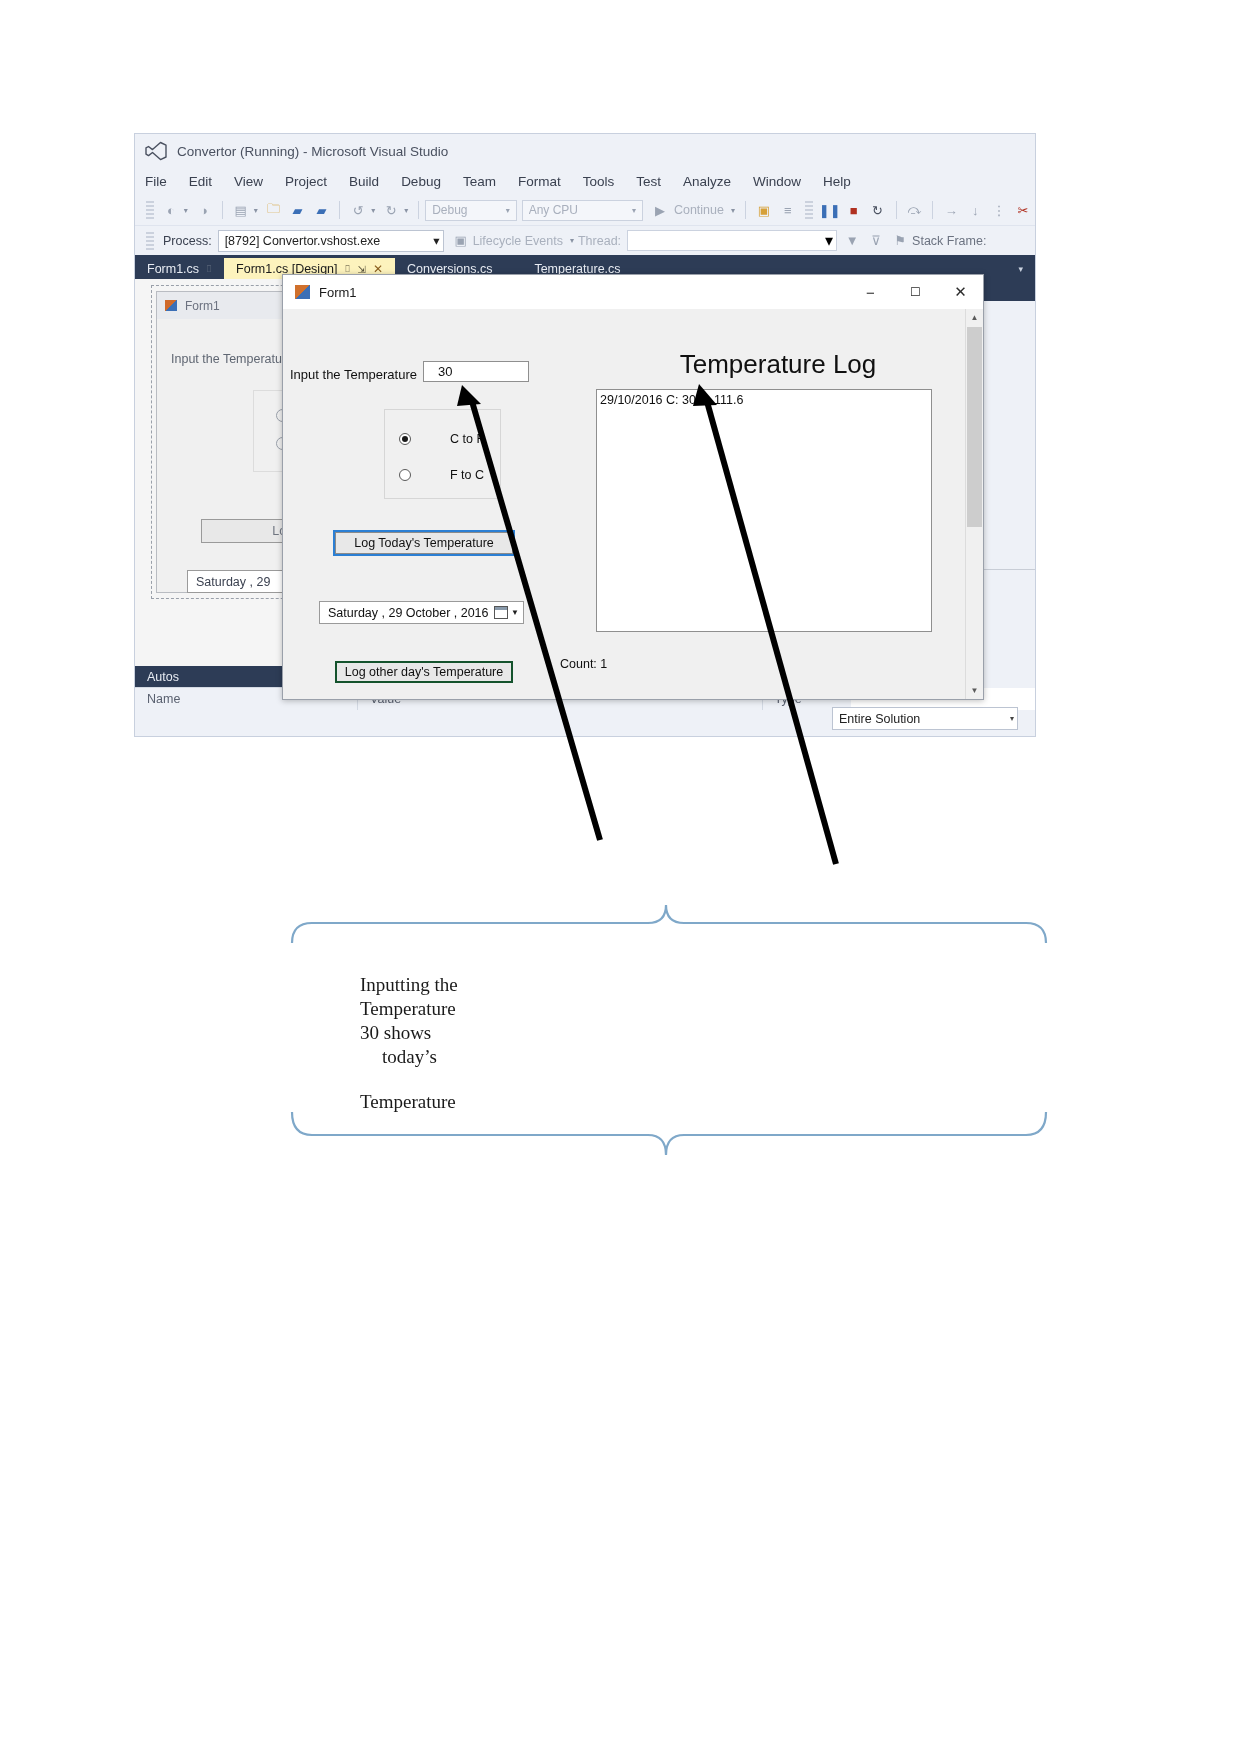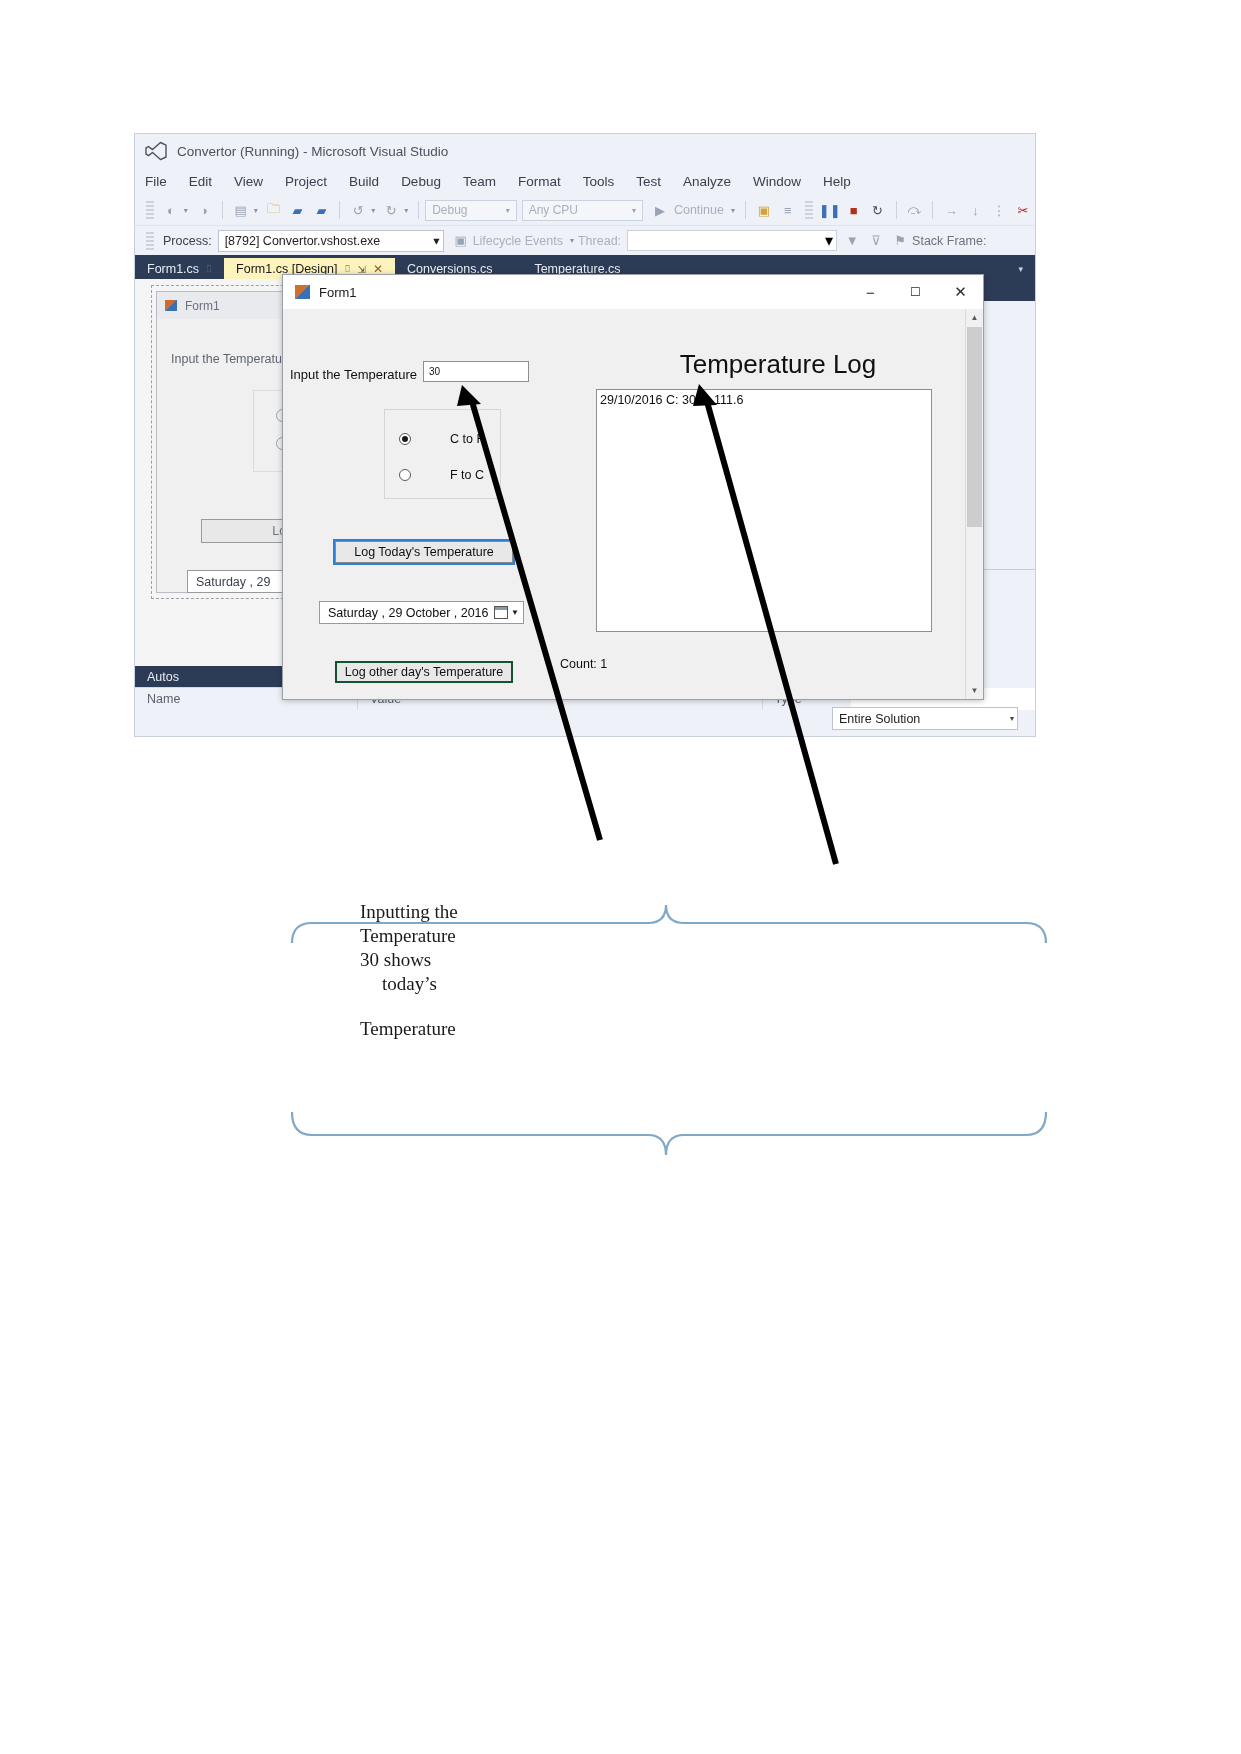--- a/index.html
+++ b/index.html
@@ -107,43 +107,43 @@
   .app-title{height:34px;background:#fff;display:flex;align-items:center;padding-left:12px;}
   .app-title-ico{width:15px;height:14px;margin-right:9px;flex:none;}
   .app-title-text{font-size:13px;color:#1a1a1a;}
   .app-ctrls{margin-left:auto;display:flex;height:100%;}
   .app-ctrl{width:45px;display:flex;align-items:center;justify-content:center;
     font-size:15px;color:#2b2b2b;}
   .app-body{position:absolute;left:0;right:0;top:34px;bottom:0;background:#f0f0f0;}
   .lbl-input{position:absolute;left:7px;top:58px;font-size:13px;color:#101010;}
   .txt-input{
     position:absolute;left:140px;top:52px;width:106px;height:21px;
-    background:#fff;border:1px solid #8f8f8f;font-size:10px;color:#101010;
-    display:flex;align-items:center;padding-left:5px;box-sizing:border-box;
+    background:#fff;border:1px solid #8f8f8f;font-size:13px;color:#101010;
+    display:flex;align-items:center;padding-left:14px;box-sizing:border-box;
   }
   .groupbox{
     position:absolute;left:101px;top:100px;width:115px;height:88px;
     border:1px solid #d6d6d6;background:#f0f0f0;
   }
   .radio-row{position:absolute;left:14px;display:flex;align-items:center;font-size:12.5px;color:#101010;gap:32px;}
   .radio{
     width:12px;height:12px;border:1px solid #5a5a5a;border-radius:50%;
     background:#fff;margin-right:7px;position:relative;flex:none;box-sizing:border-box;
   }
   .radio.checked::after{
     content:"";position:absolute;left:2px;top:2px;width:6px;height:6px;
     border-radius:50%;background:#1a1a1a;
   }
   .btn{
     position:absolute;background:#e8e8e8;border:2px solid #14532d;
     display:flex;align-items:center;justify-content:center;
     font-size:12.5px;color:#101010;box-sizing:border-box;
   }
   .btn.focus{border:1px solid #8a8a8a;outline:2px solid #2b7fd4;outline-offset:0;}
-  .btn-log-today{left:52px;top:232px;width:178px;height:22px;}
+  .btn-log-today{left:52px;top:223px;width:178px;height:22px;}
   .btn-log-other{left:52px;top:352px;width:178px;height:22px;}
   .datepicker{
     position:absolute;left:36px;top:292px;width:205px;height:23px;
     background:#fff;border:1px solid #9a9a9a;display:flex;align-items:center;
     justify-content:space-between;font-size:12.5px;color:#101010;padding:0 4px 0 8px;
     box-sizing:border-box;
   }
   .dp-ico{display:flex;align-items:center;gap:3px;}
   .dp-cal{width:12px;height:11px;border:1px solid #555;background:
     linear-gradient(#8899aa 0 3px,#fff 3px 100%);}
@@ -164,21 +164,21 @@
   }
   .vscroll .arr{
     height:17px;display:flex;align-items:center;justify-content:center;
     font-size:8px;color:#5a5a5a;background:#f0f0f0;
   }
   .vscroll .thumb{position:absolute;left:1px;right:1px;top:18px;height:200px;background:#cdcdcd;}
 
   
   .overlay{position:absolute;left:0;top:0;width:1241px;height:1754px;pointer-events:none;}
   .caption-box{
-    position:absolute;left:360px;top:900px;width:440px;
+    position:absolute;left:360px;top:973px;width:440px;
     font-family:"Liberation Serif",serif;font-size:19px;color:#1a1a1a;line-height:1.27;
   }
   .cap-line{display:block;}
 </style>
 </head>
 <body>
 
 <div class="vs-window">
 
   <div class="vs-titlebar">

